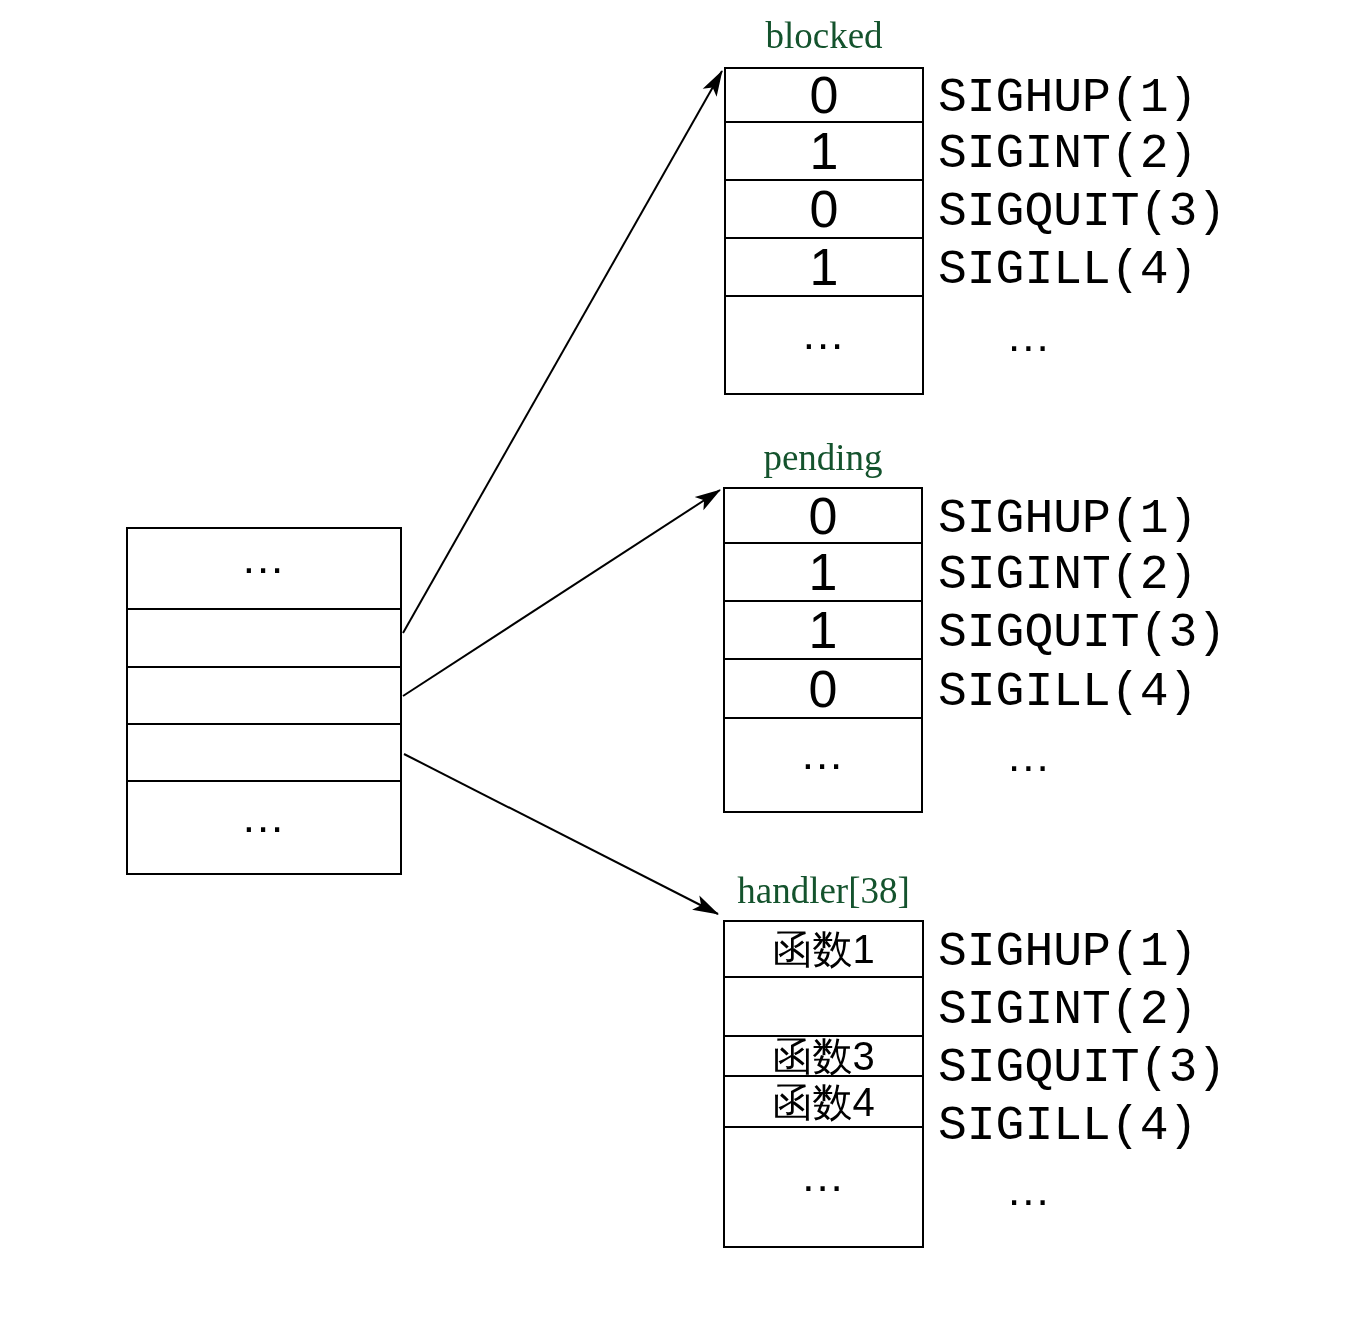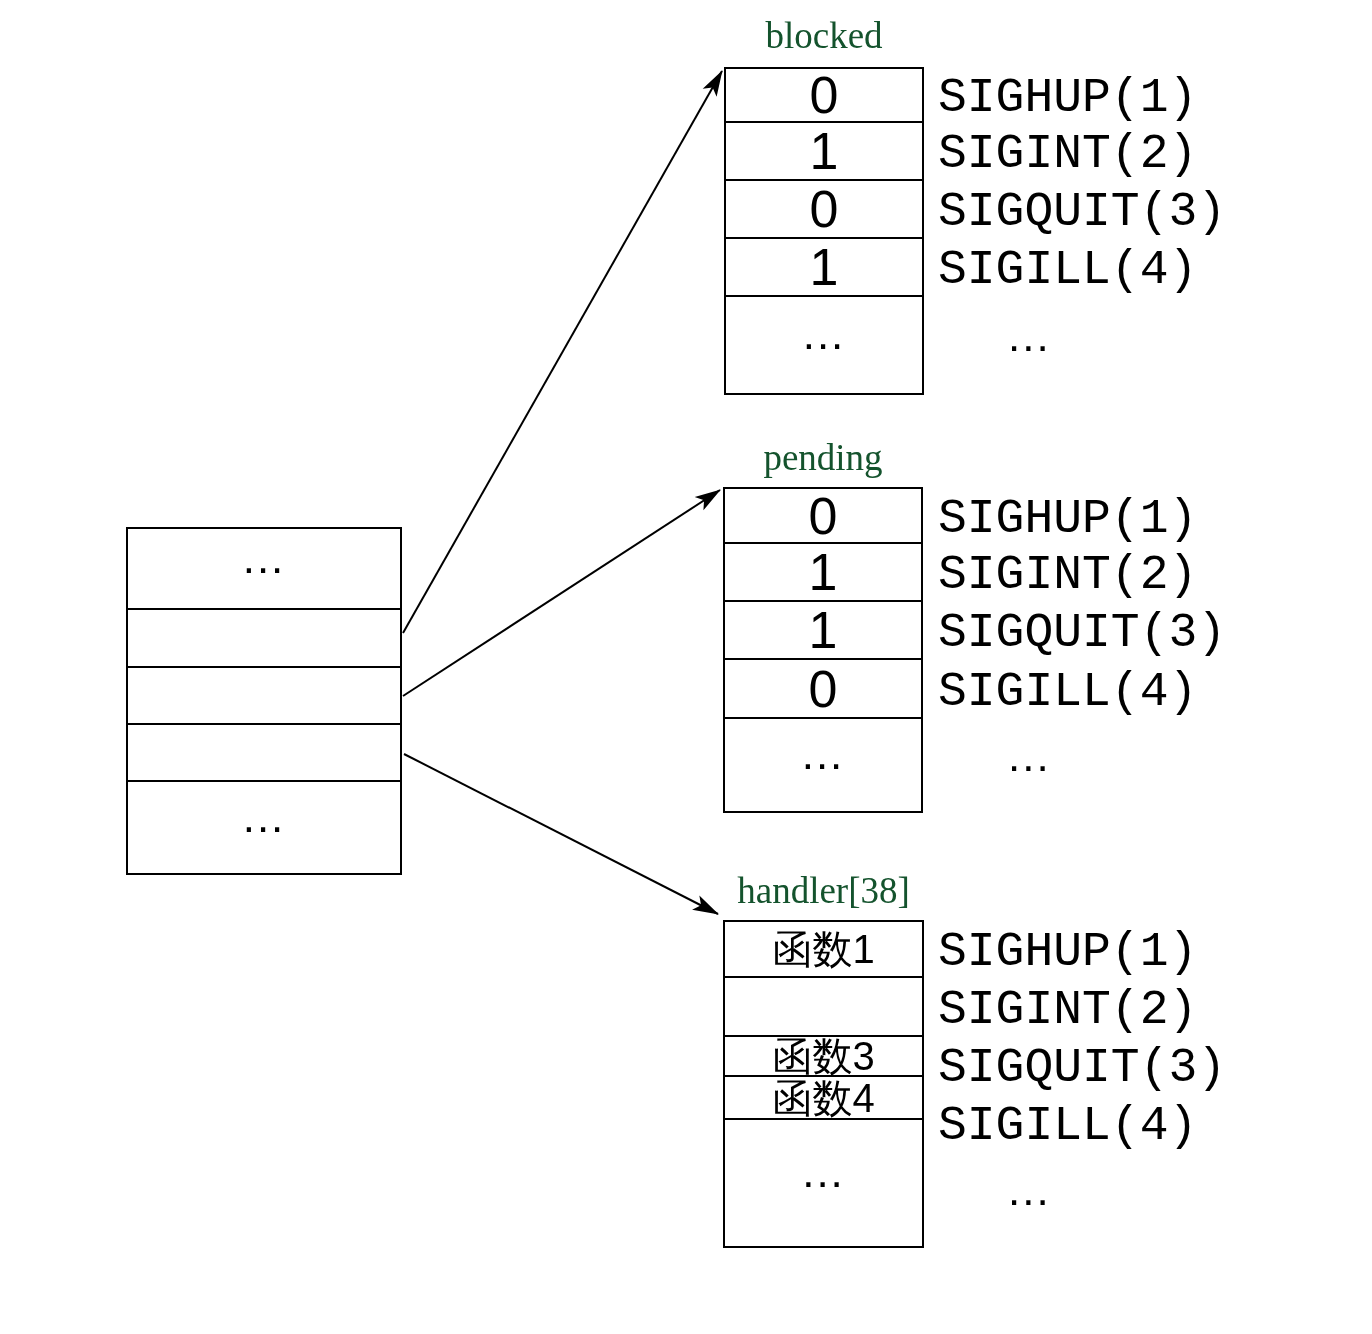--- a/index.html
+++ b/index.html
@@ -188,21 +188,21 @@
   <div class="box" style="left:723px; top:920px; width:201px; height:328px;">
     <div class="cell" style="height:56px;">
         <span class="val-cjk">函数1</span>
       </div>
     <div class="cell" style="height:59px;">
         <span class="val-cjk"></span>
       </div>
     <div class="cell" style="height:40px;">
         <span class="val-cjk">函数3</span>
       </div>
-    <div class="cell" style="height:43px;">
+    <div class="cell" style="height:51px;">
         <span class="val-cjk">函数4</span>
       </div>
     <div class="cell last">
         <span class="dots">...</span>
       </div>
   </div>
   <div class="labels" style="left:938px; top:924px; height:324px;">
     <div class="lrow" style="height:56px;">
         <span class="mono">SIGHUP(1)</span>
       </div>

